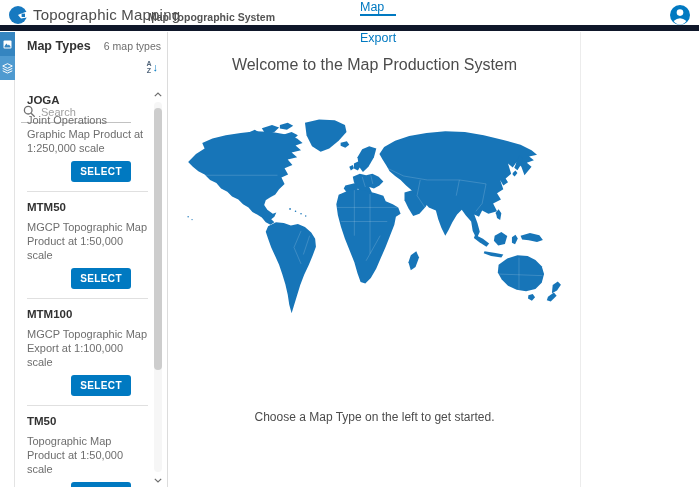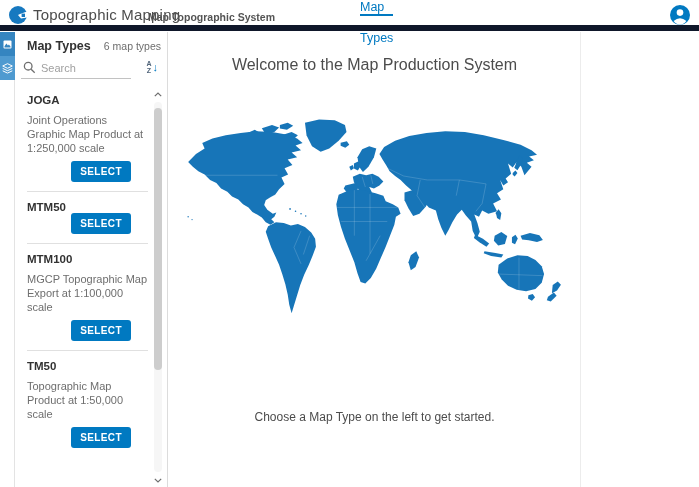--- a/index.html
+++ b/index.html
@@ -22,21 +22,21 @@
   .rail-tile { width:15px; height:24px; display:flex; align-items:center; justify-content:center; cursor:pointer; }
   .rail-tile.sel { background:#3585c0; }
   .rail-tile.alt { background:#4f9ad0; }
 
   
   .sidebar { position:absolute; left:16px; top:32px; bottom:0; width:152px; background:#fff; border-right:1px solid #dcdcdc; }
   .side-head { position:absolute; top:7px; left:11px; right:6px; display:flex; justify-content:space-between; align-items:baseline; }
   .side-title { font-size:12.5px; font-weight:bold; color:#323232; }
   .side-count { font-size:10.5px; color:#6e6e6e; }
   .search-row { position:absolute; top:27px; left:5px; right:5px; height:22px; }
-  .search-box { display:flex; align-items:center; gap:5px; width:110px; border-bottom:1px solid #c2c2c2; padding:2px 0 4px 2px; }
+  .search-box { display:flex; align-items:center; gap:5px; width:110px; border-bottom:1px solid #c2c2c2; padding:2px 0 4px 2px;margin-top:44px; }
   .search-input { border:none; outline:none; width:78px; font-size:11px; font-family:"Liberation Sans",sans-serif; color:#4c4c4c; }
   .search-input::placeholder { color:#a0a0a0; }
   .sort-btn { position:absolute; right:4px; top:1px; background:transparent; border:none; padding:0; cursor:pointer;
               display:flex; align-items:center; line-height:1; }
   .sort-az { font-size:7px; font-weight:bold; color:#50647a; text-align:center; }
   .sort-az span { display:block; }
   .sort-arrow { font-size:11px; color:#0079c1; margin-left:1px; }
 
   .cards { position:absolute; top:53px; left:11px; width:121px; }
   .card { padding:9px 0 9px; border-bottom:1px solid #e0e0e0; }
@@ -73,21 +73,21 @@
   <header class="hdr">
     <svg class="logo" viewBox="0 0 20 20">
       <circle cx="10" cy="10" r="9" fill="#1779c0"></circle>
       <path d="M19,6.5 L12,9 L10,10 L13,13.5 L19,12.5 A9,9 0 0,0 19,6.5 Z" fill="#fff"></path>
       <rect x="13.6" y="8.6" width="3.4" height="3.4" fill="#1779c0"></rect>
     </svg>
     <div class="app-title">Topographic Mapping</div>
     <div class="app-subtitle">Map Topographic System</div>
     <nav class="tabs">
       <div class="tab active">Map</div>
-      <div class="tab">Types</div>
+      <div class="tab">Export</div>
     </nav>
     <button class="avatar-btn">
       <svg viewBox="0 0 20 20" width="20" height="20">
         <circle cx="10" cy="10" r="10" fill="#0079c1"></circle>
         <circle cx="10" cy="7.6" r="3.3" fill="#fff"></circle>
         <path d="M3.6,16 Q10,10.6 16.4,16 Q13.4,19.8 10,19.8 Q6.6,19.8 3.6,16 Z" fill="#fff"></path>
       </svg>
     </button>
   </header>
 
@@ -133,20 +133,21 @@
   <article class="card">
     <h3 class="card-title">JOGA</h3>
     <p class="card-desc">Joint Operations Graphic Map Product at 1:250,000 scale</p>
     <div class="card-actions">
       <button class="select-btn">SELECT</button>
     </div>
   </article>
 
   <article class="card">
     <h3 class="card-title">MTM50</h3>
+    <p class="card-desc">MGCP Topographic Map Product at 1:50,000 scale</p>
     <div class="card-actions">
       <button class="select-btn">SELECT</button>
     </div>
   </article>
 
   <article class="card">
     <h3 class="card-title">MTM100</h3>
     <p class="card-desc">MGCP Topographic Map Export at 1:100,000 scale</p>
     <div class="card-actions">
       <button class="select-btn">SELECT</button>

